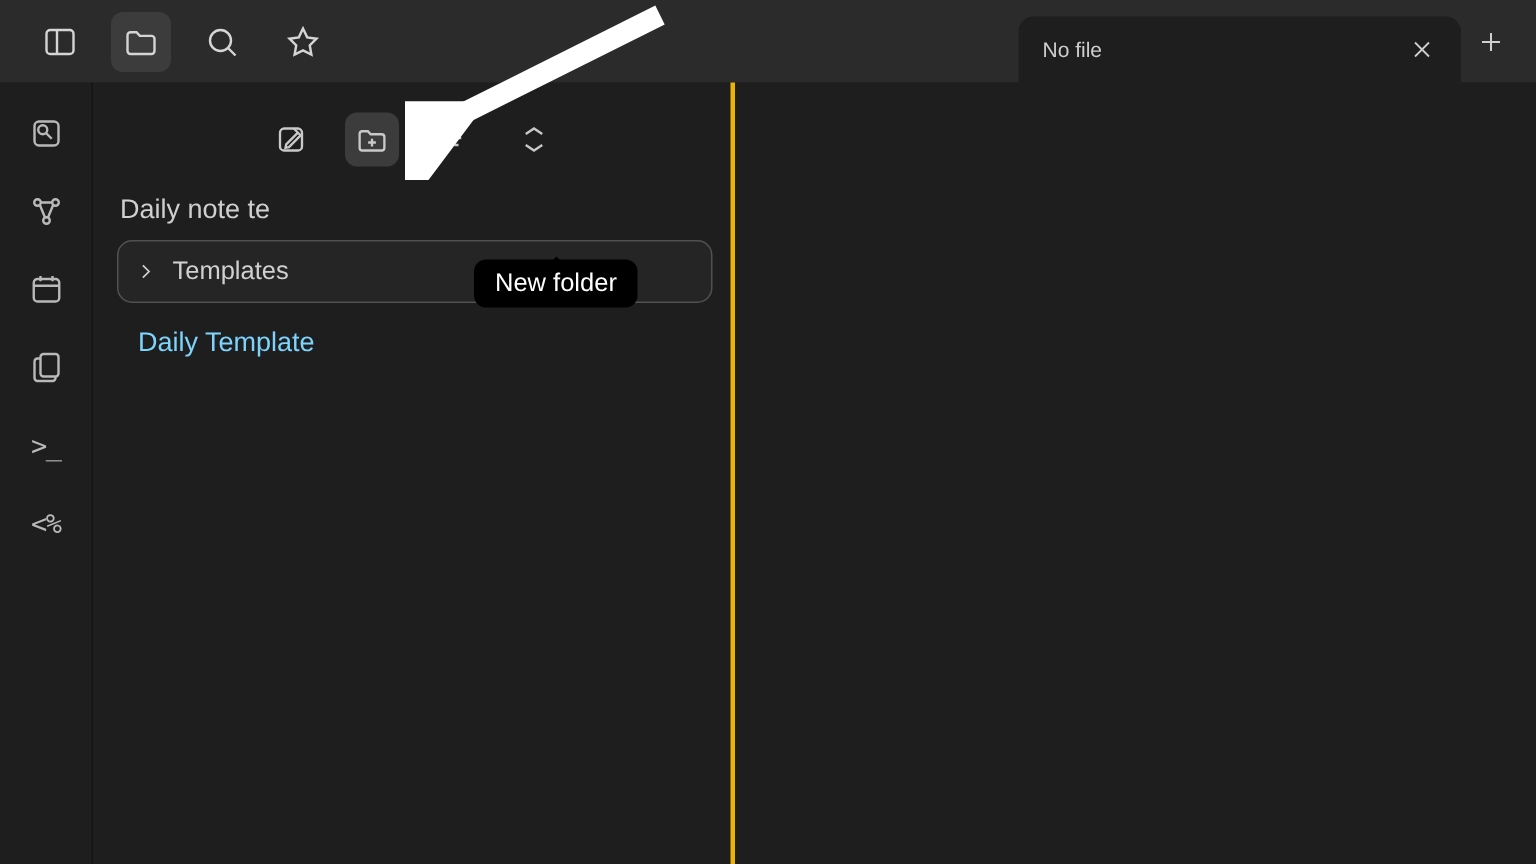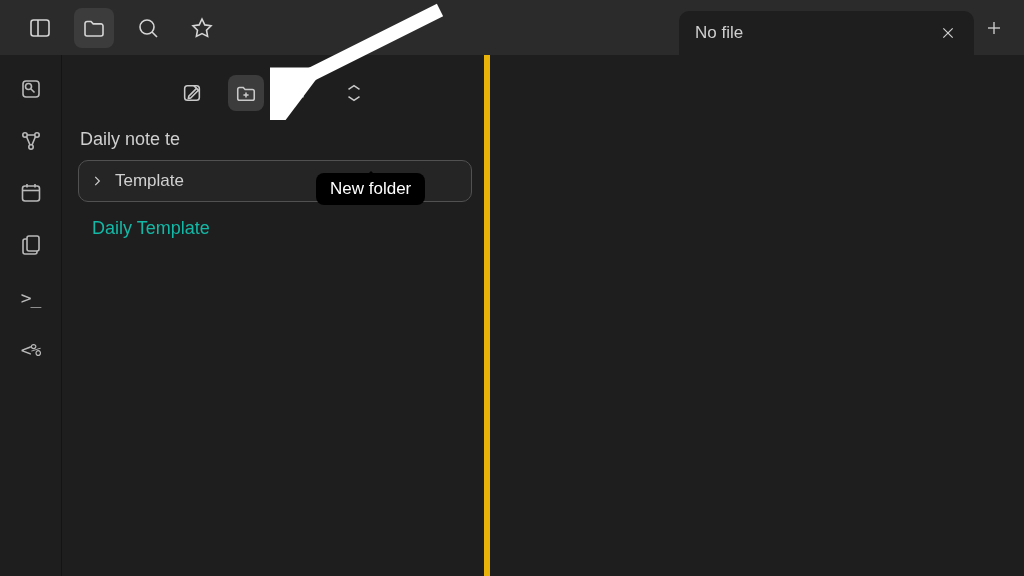--- a/index.html
+++ b/index.html
@@ -51,21 +51,21 @@
     width: 295px;
     background: #1e1e1e;
     border-radius: 10px 10px 0 0;
     display: flex;
     align-items: center;
     padding: 0 16px;
     margin-top: 11px;
     color: #cfcfcf;
     position: relative;
   }
-  .tab .tab-label { font-size: 17px; }
+  .tab .tab-label { font-size: 14px; }
   .tab .tab-close {
     margin-left: auto;
     color: #cfcfcf;
     font-size: 18px;
     width: 20px; height: 20px;
     display: flex; align-items: center; justify-content: center;
   }
   .new-tab {
     width: 40px; height: 40px;
     display: flex; align-items: center; justify-content: center;
@@ -102,21 +102,21 @@
     color: #b9b9b9;
     font-family: "SFMono-Regular", Menlo, monospace;
     font-size: 18px;
     letter-spacing: -1px;
   }
 
   
   .sidebar {
     width: 428px;
     background: #1e1e1e;
-    border-right: 6px solid #eab308;
+    border-right: 3px solid #eab308;
     padding-top: 12px;
     position: relative;
   }
   .sidebar-toolbar {
     height: 52px;
     display: flex;
     align-items: center;
     justify-content: center;
     gap: 18px;
   }
@@ -152,21 +152,21 @@
     display: flex; align-items: center; justify-content: center;
   }
   .folder-item .chev svg { width: 14px; height: 14px; stroke: currentColor; fill: none; stroke-width: 2; }
 
   .file-item {
     margin: 2px 12px 0 16px;
     height: 40px;
     display: flex;
     align-items: center;
     padding: 0 14px;
-    color: #14b8a6;
+    color: #7dd3fc;
     font-size: 18px;
   }
 
   
   .tooltip {
     position: absolute;
     left: 214px;
     top: 118px;
     background: #000;
     color: #fff;
@@ -323,21 +323,21 @@
     </div>
 
     <div class="vault-name">Daily note te</div>
 
     <div class="folder-item">
       <span class="chev">
         <svg viewBox="0 0 24 24">
             <path d="M9 5l7 7-7 7"></path>
           </svg>
       </span>
-      <span>Template</span>
+      <span>Templates</span>
     </div>
 
     <div class="file-item">
       <span>Daily Template</span>
     </div>
 
     <div class="tooltip">New folder</div>
   </div>
 
   <div class="editor"></div>

